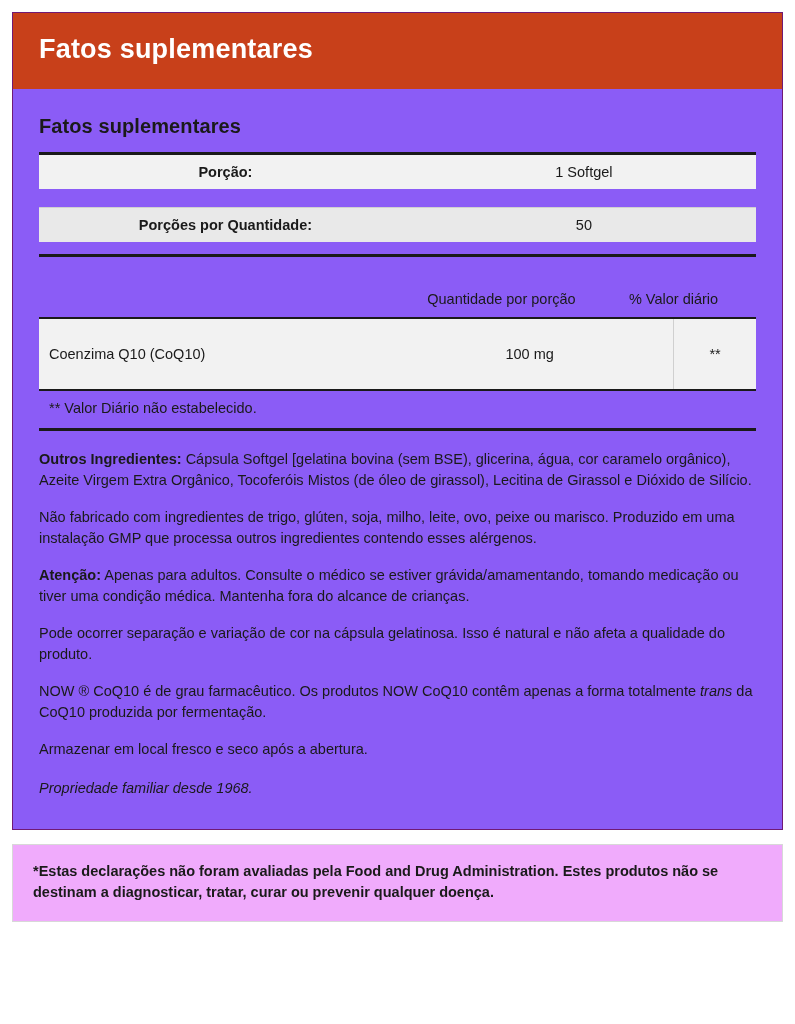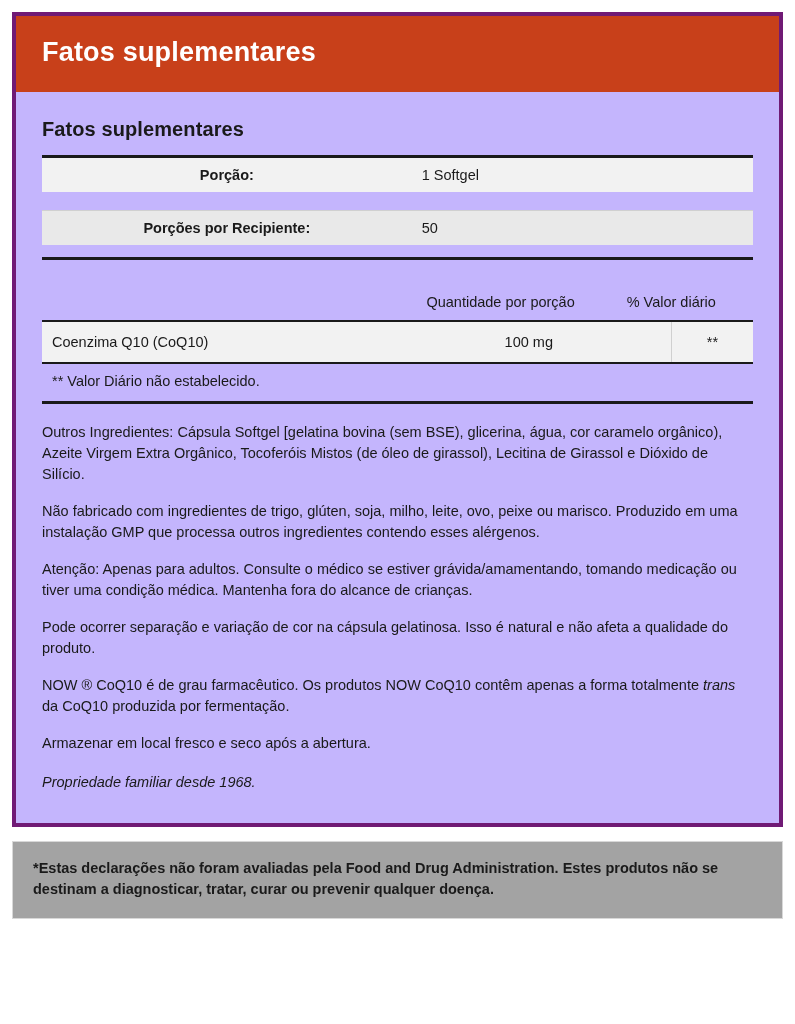--- a/index.html
+++ b/index.html
@@ -14,22 +14,22 @@
     color: #1a1a1a;
     -webkit-font-smoothing: antialiased;
   }
   .page {
     width: 795px;
     box-sizing: border-box;
     padding: 12px 12px 10px 12px;
   }
   
   .panel {
-    border: 4px solid #701a75;
-    background: #c4b5fd;
+    border: 1px solid #701a75;
+    background: #8b5cf6;
     box-sizing: border-box;
   }
   .panel-header {
     background: #c8401a;
     color: #ffffff;
     padding: 22px 26px 24px 26px;
     box-sizing: border-box;
   }
   .panel-header-title {
     font-size: 27px;
@@ -69,20 +69,21 @@
   }
   .serv-row.alt td {
     background: #e9e9e9;
   }
   .serv-label {
     font-weight: bold;
     text-align: center;
     width: 52%;
   }
   .serv-value {
+    text-align: center;
   }
   .row-div td {
     border-bottom: 1px solid #d0d0d0;
     padding: 0;
     height: 0;
   }
   .spacer-12 { height: 12px; }
   
   table.amount {
     width: 100%;
@@ -94,52 +95,52 @@
     font-weight: normal;
     font-size: 14.5px;
     padding: 6px 10px 10px 10px;
     vertical-align: bottom;
     color: #1a1a1a;
   }
   th.col-blank { width: 52%; }
   th.col-amount { text-align: center; width: 25%; }
   th.col-dv { text-align: center; width: 23%; }
   table.amount td {
-    padding: 12px 10px;
+    padding: 27px 10px;
     background: #f2f2f2;
   }
   td.nut-name { font-weight: normal; text-align: left; }
   td.nut-amount { text-align: left; border-right: 1px solid #d0d0d0; }
   td.nut-dv { text-align: center; }
   .footnote-dv {
     font-size: 14.5px;
     padding: 9px 10px 12px 10px;
     border-top: 2px solid #1a1a1a;
     border-bottom: 3px solid #1a1a1a;
   }
   
   .para {
     font-size: 14.5px;
     line-height: 1.45;
     margin: 16px 0 0 0;
     color: #1a1a1a;
   }
-  .para b { font-weight: normal; }
+  .para b { font-weight: bold; }
   .para i { font-style: italic; }
   .para.first { margin-top: 18px; }
   .italic-note {
     font-size: 14.5px;
     line-height: 1.45;
     font-style: italic;
     margin: 18px 0 4px 0;
   }
   
   .disclaimer {
     border: 1px solid #d8d8d8;
-    background: #a3a3a3;
+    background: #f0abfc;
     margin-top: 14px;
     padding: 16px 20px 18px 20px;
     box-sizing: border-box;
     font-size: 14.5px;
     font-weight: bold;
     line-height: 1.45;
   }
 </style>
 </head>
 <body>
@@ -161,21 +162,21 @@
       <table class="facts">
         <tbody>
           <tr class="serv-row">
             <td class="serv-label">Porção:</td>
             <td class="serv-value">1 Softgel</td>
           </tr>
           <tr class="row-div">
             <td colspan="2"></td>
           </tr>
           <tr class="serv-row alt">
-            <td class="serv-label">Porções por Recipiente:</td>
+            <td class="serv-label">Porções por Quantidade:</td>
             <td class="serv-value">50</td>
           </tr>
         </tbody>
       </table>
 
       <div class="spacer-12"></div>
       <div class="rule-thick"></div>
 
       <table class="amount">
         <thead>

